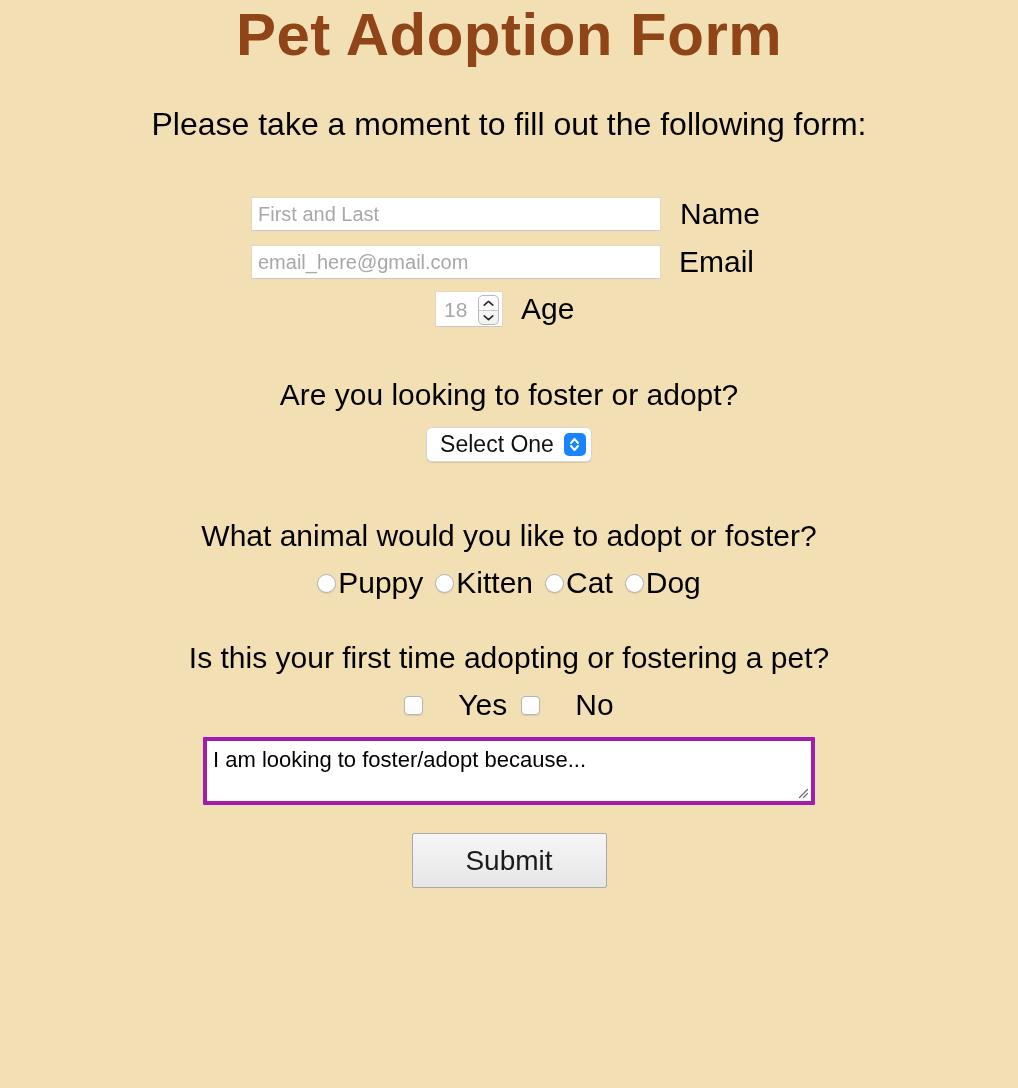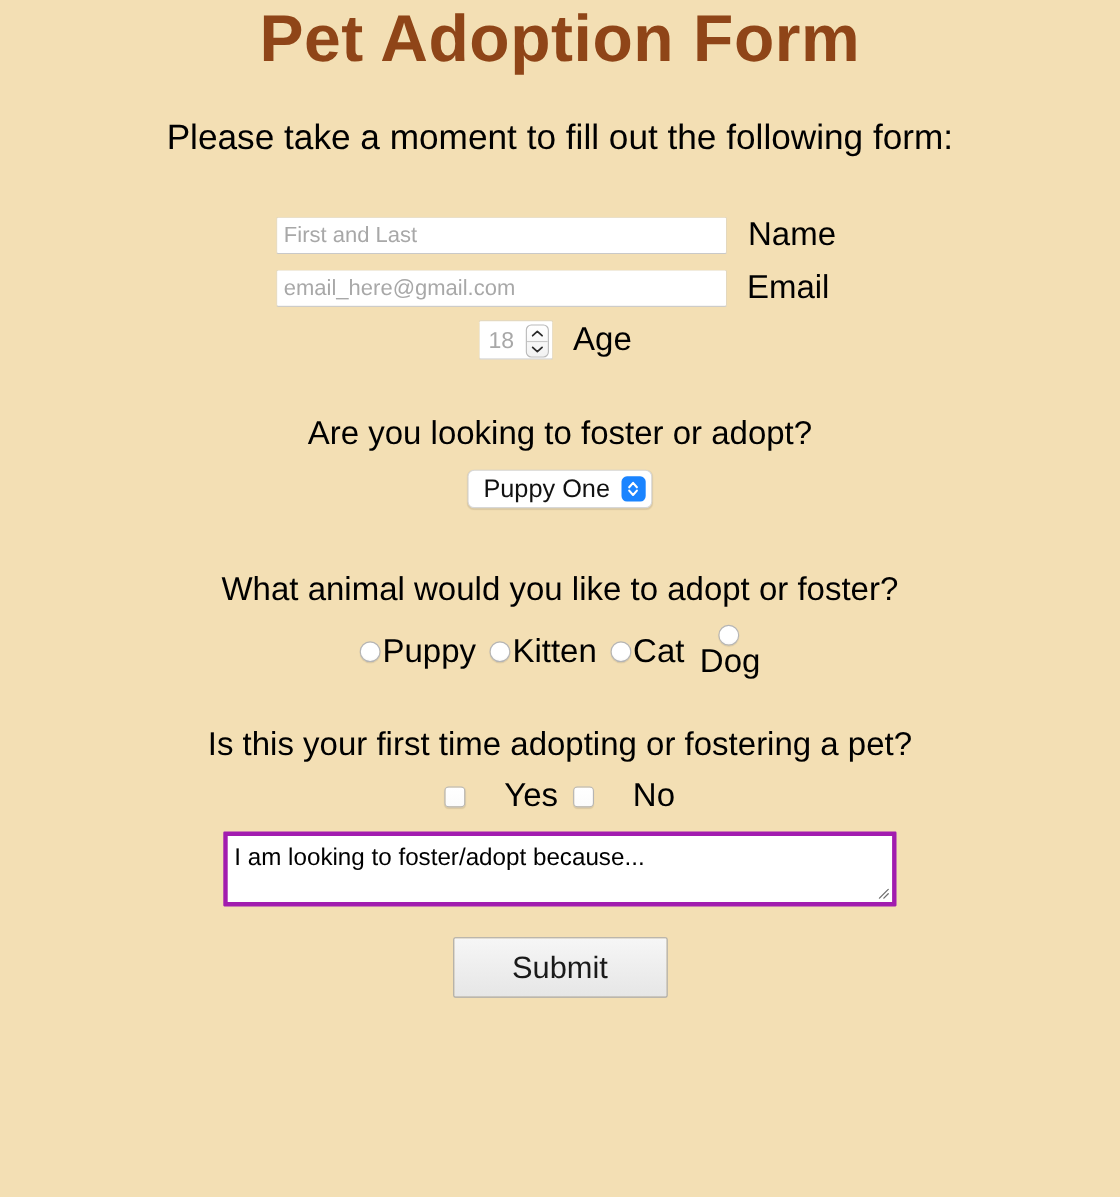--- a/index.html
+++ b/index.html
@@ -176,21 +176,21 @@
     display: flex;
     align-items: center;
     justify-content: center;
   }
   .radio-item {
     display: flex;
     align-items: center;
     margin: 0 6px;
   }
   .radio-item:first-child { margin-left: 0; }
-  .radio-item:last-child { margin-right: 0; flex-direction: column; }
+  .radio-item:last-child { margin-right: 0; }
   .radio-dot {
     width: 19px;
     height: 19px;
     border-radius: 50%;
     background: radial-gradient(circle at 50% 38%, #ffffff 60%, #f0f0f0 100%);
     border: 1px solid #b5b5b5;
     box-shadow: 0 1px 1px rgba(0,0,0,0.10);
     box-sizing: border-box;
     flex: none;
   }
@@ -320,21 +320,21 @@
           </svg>
         </div>
       </div>
     </div>
     <span class="field-label">Age</span>
   </div>
 
   <p class="question q-foster-adopt">Are you looking to foster or adopt?</p>
   <div class="select-wrap">
     <div class="select-box">
-      <span class="select-text">Puppy One</span>
+      <span class="select-text">Select One</span>
       <span class="select-arrow">
         <svg width="13" height="17" viewBox="0 0 13 17" aria-hidden="true">
           <path d="M3 7 L6.5 3 L10 7" fill="none" stroke="#ffffff" stroke-width="1.9" stroke-linecap="round" stroke-linejoin="round"></path>
           <path d="M3 10 L6.5 14 L10 10" fill="none" stroke="#ffffff" stroke-width="1.9" stroke-linecap="round" stroke-linejoin="round"></path>
         </svg>
       </span>
     </div>
   </div>
 
   <p class="question q-animal">What animal would you like to adopt or foster?</p>

